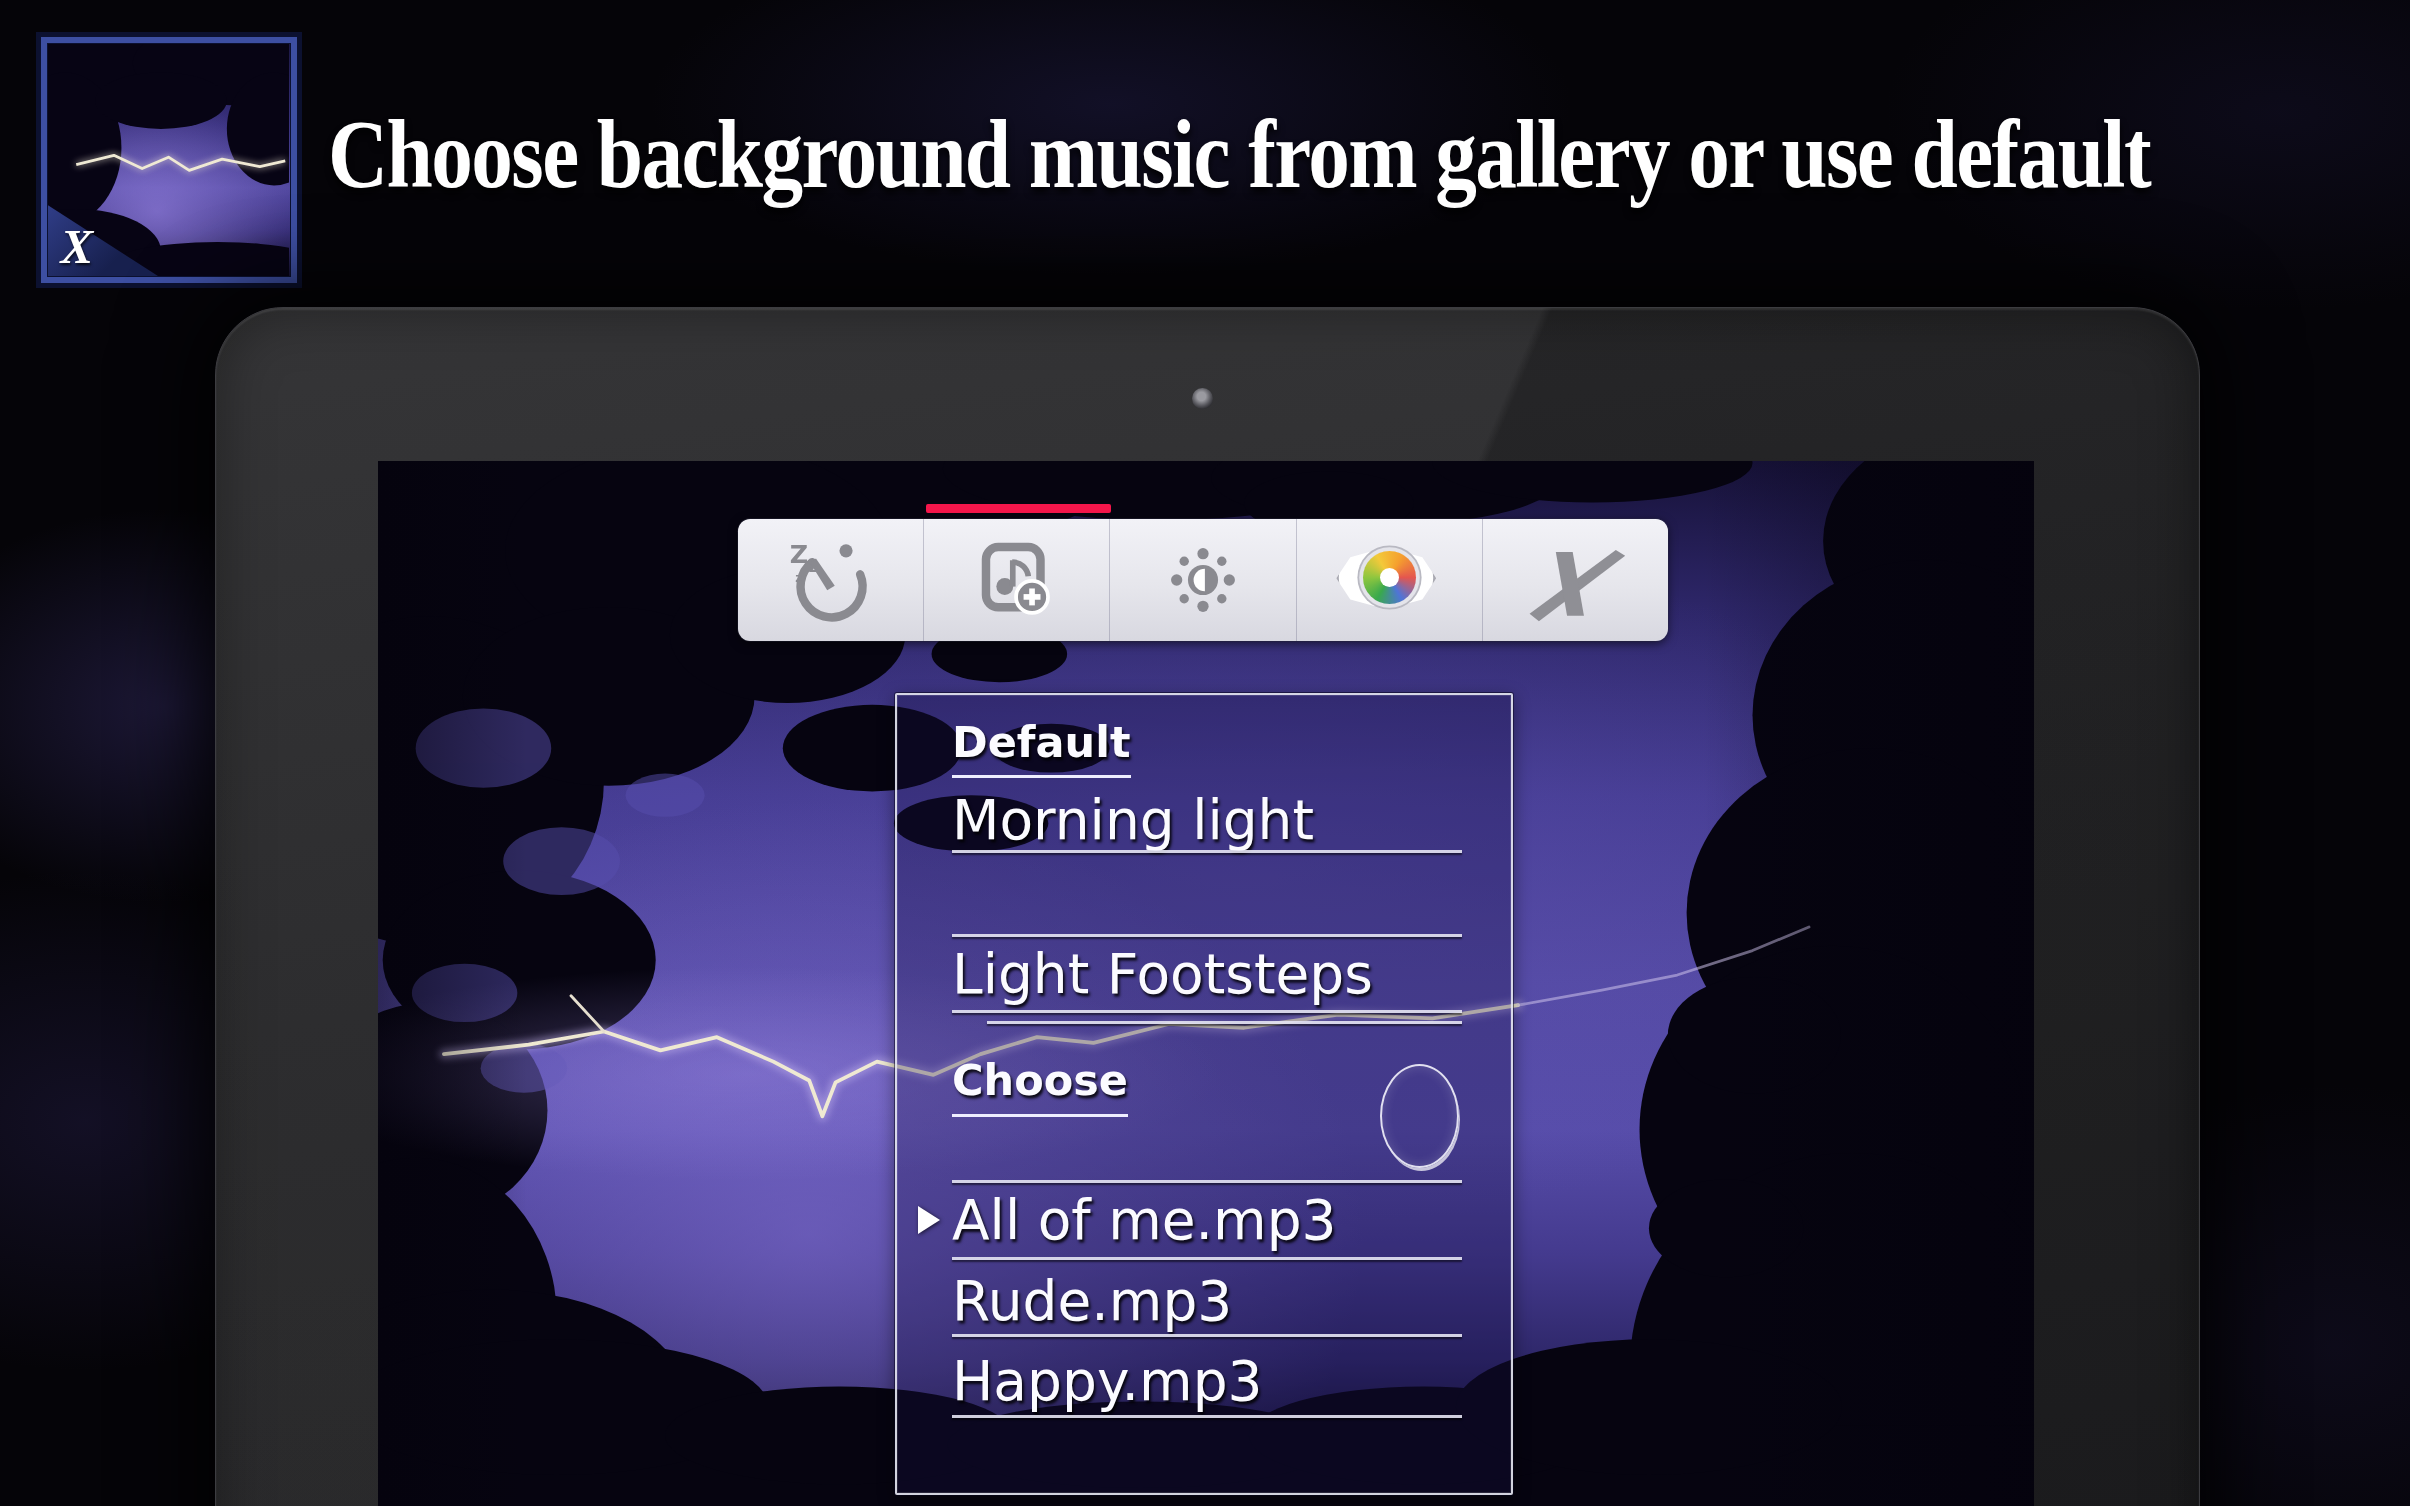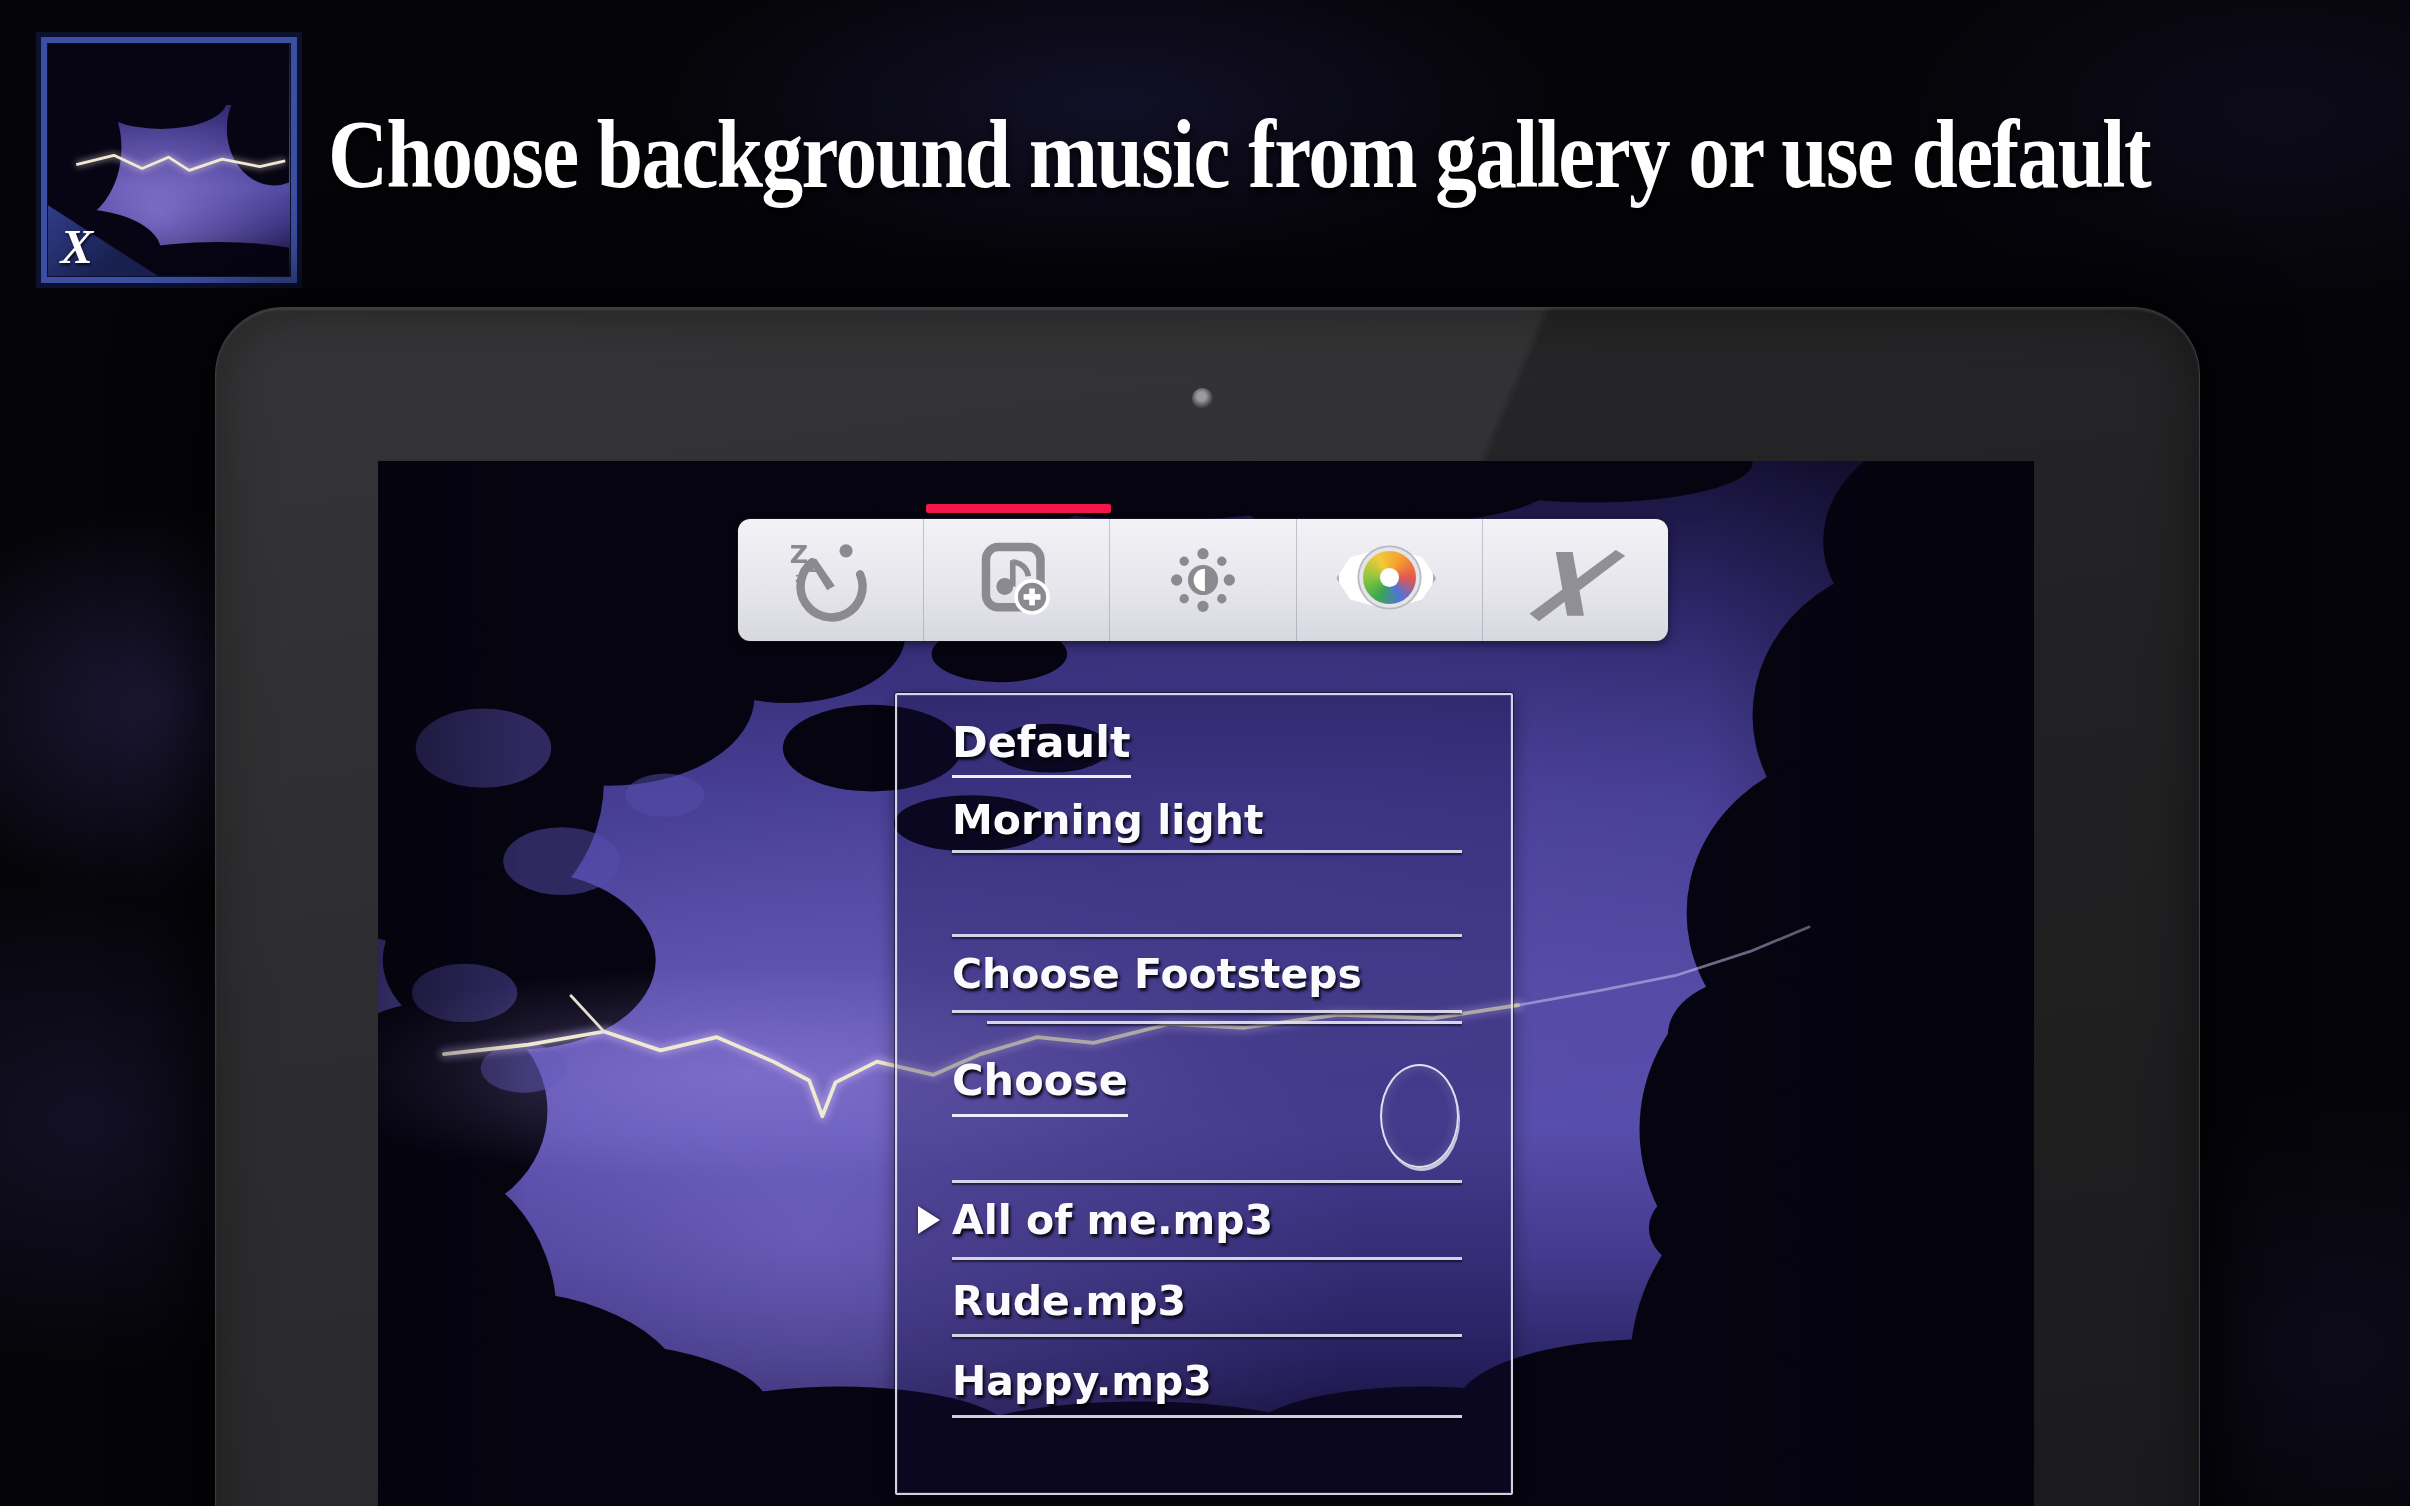--- a/index.html
+++ b/index.html
@@ -81,21 +81,21 @@
     box-shadow:0 0 0 3.8px #e4e4ea, 0 0 0 5.6px #b9b9c2;}
   .eye-pupil{position:absolute;left:49px;top:24.5px;width:19px;height:19px;border-radius:50%;background:#fff;}
 
   
   .panel{position:absolute;left:517px;top:232px;width:618px;height:802px;box-sizing:border-box;
     border:2.8px solid rgba(228,229,240,.92);border-radius:2px;
     background:rgba(24,18,70,.30);
     box-shadow:0 0 0 0.9px rgba(8,6,28,.55), 0 5.6px 17px rgba(0,0,0,.45),
                inset 0 0 0 0.9px rgba(255,255,255,.12);}
   .row{position:absolute;left:55px;white-space:nowrap;color:#fbfbff;
-    font-size:41px;line-height:49px;font-weight:700;letter-spacing:0px;
+    font-size:55px;line-height:49px;font-weight:400;letter-spacing:0px;
     text-shadow:1.9px 2.8px 2.8px rgba(0,0,0,.85);}
   .row.header{font-size:43px;font-weight:700;}
   .row.header span{display:inline-block;border-bottom:3.8px solid #eef;padding-bottom:8.5px;}
   .sep{position:absolute;left:55px;width:510px;height:2.8px;background:rgba(228,228,242,.9);
     box-shadow:0 1.9px 1.9px rgba(0,0,0,.55);}
   .play-icon{position:absolute;left:21px;top:511px;width:0;height:0;
     border-left:22.6px solid #fff;border-top:14px solid transparent;border-bottom:14px solid transparent;
     filter:drop-shadow(1.9px 1.9px 1.9px rgba(0,0,0,.7));}
   .moon{position:absolute;left:483px;top:369px;width:75px;height:100px;border-radius:50%;
     border:2.8px solid rgba(248,248,255,.92);
@@ -247,21 +247,21 @@
           <polygon points="38,18 56,18 68,86 50,86" fill="#8f8f95"></polygon>
         </svg>
       </div>
     </div>
 
     <div class="panel">
       <div class="row header" style="top:22.6px"><span>Default</span></div>
       <div class="row" style="top:101px">Morning light</div>
       <div class="sep" style="top:155px"></div>
       <div class="sep" style="top:239px"></div>
-      <div class="row" style="top:255px">Choose Footsteps</div>
+      <div class="row" style="top:255px">Light Footsteps</div>
       <div class="sep" style="top:315px"></div>
       <div class="sep" style="top:326px;left:90px;width:475px"></div>
       <div class="row header" style="top:361px"><span>Choose</span></div>
       <div class="moon"></div>
       <div class="sep" style="top:485px"></div>
       <div class="play-icon"></div>
       <div class="row" style="top:501px">All of me.mp3</div>
       <div class="sep" style="top:562px"></div>
       <div class="row" style="top:582px">Rude.mp3</div>
       <div class="sep" style="top:639px"></div>

